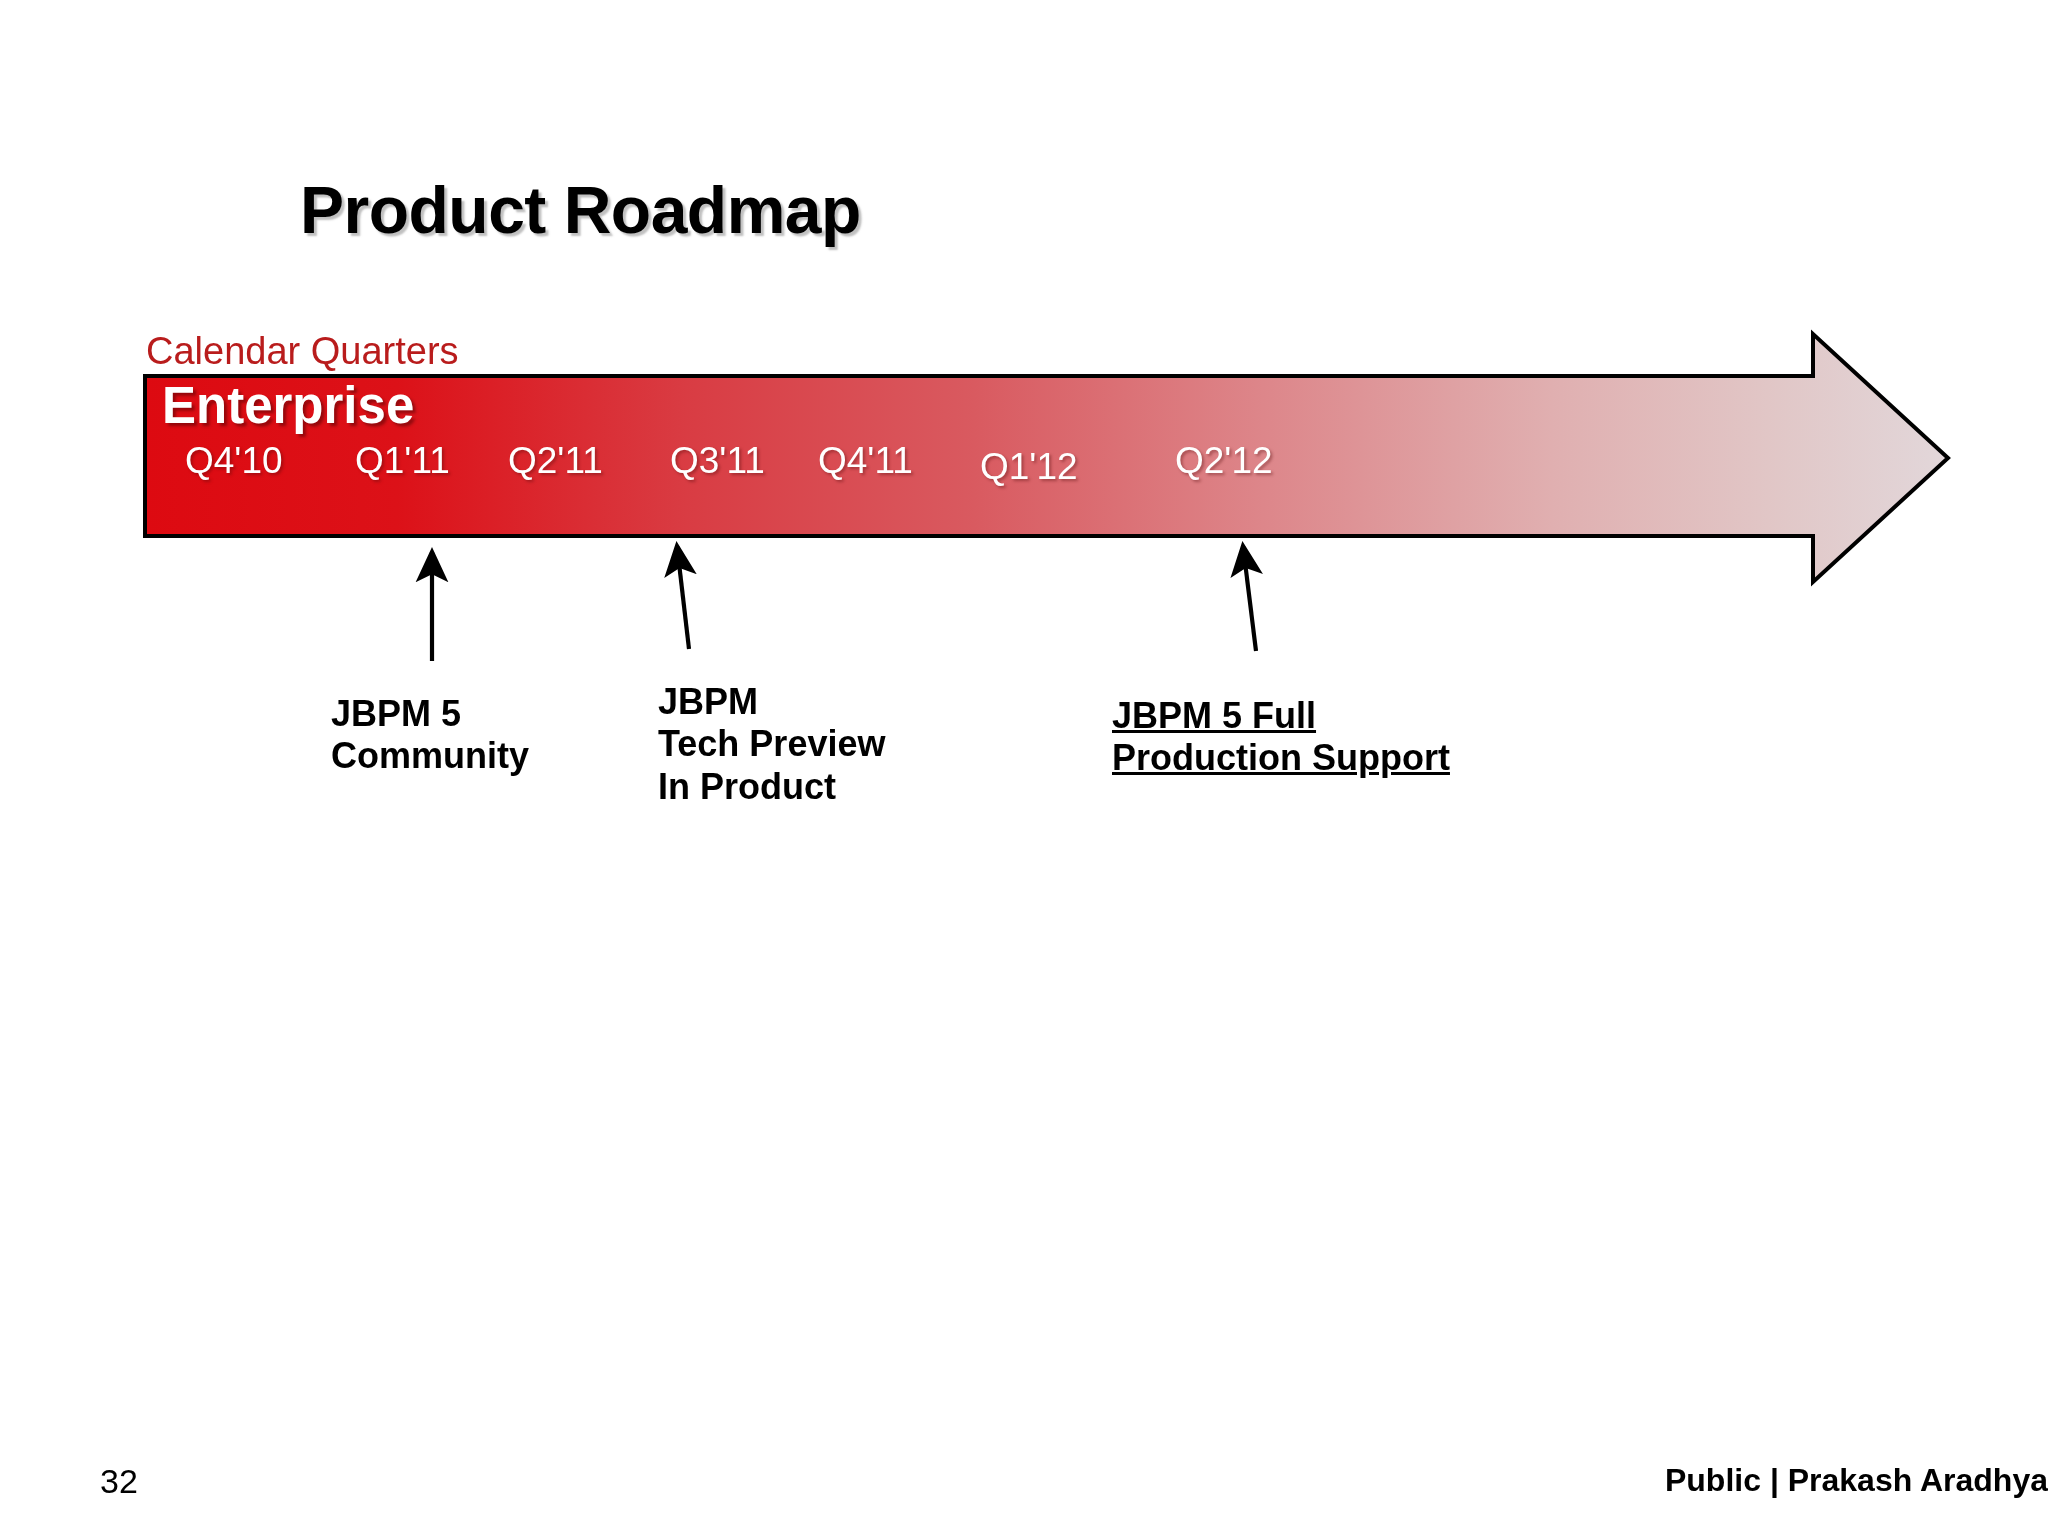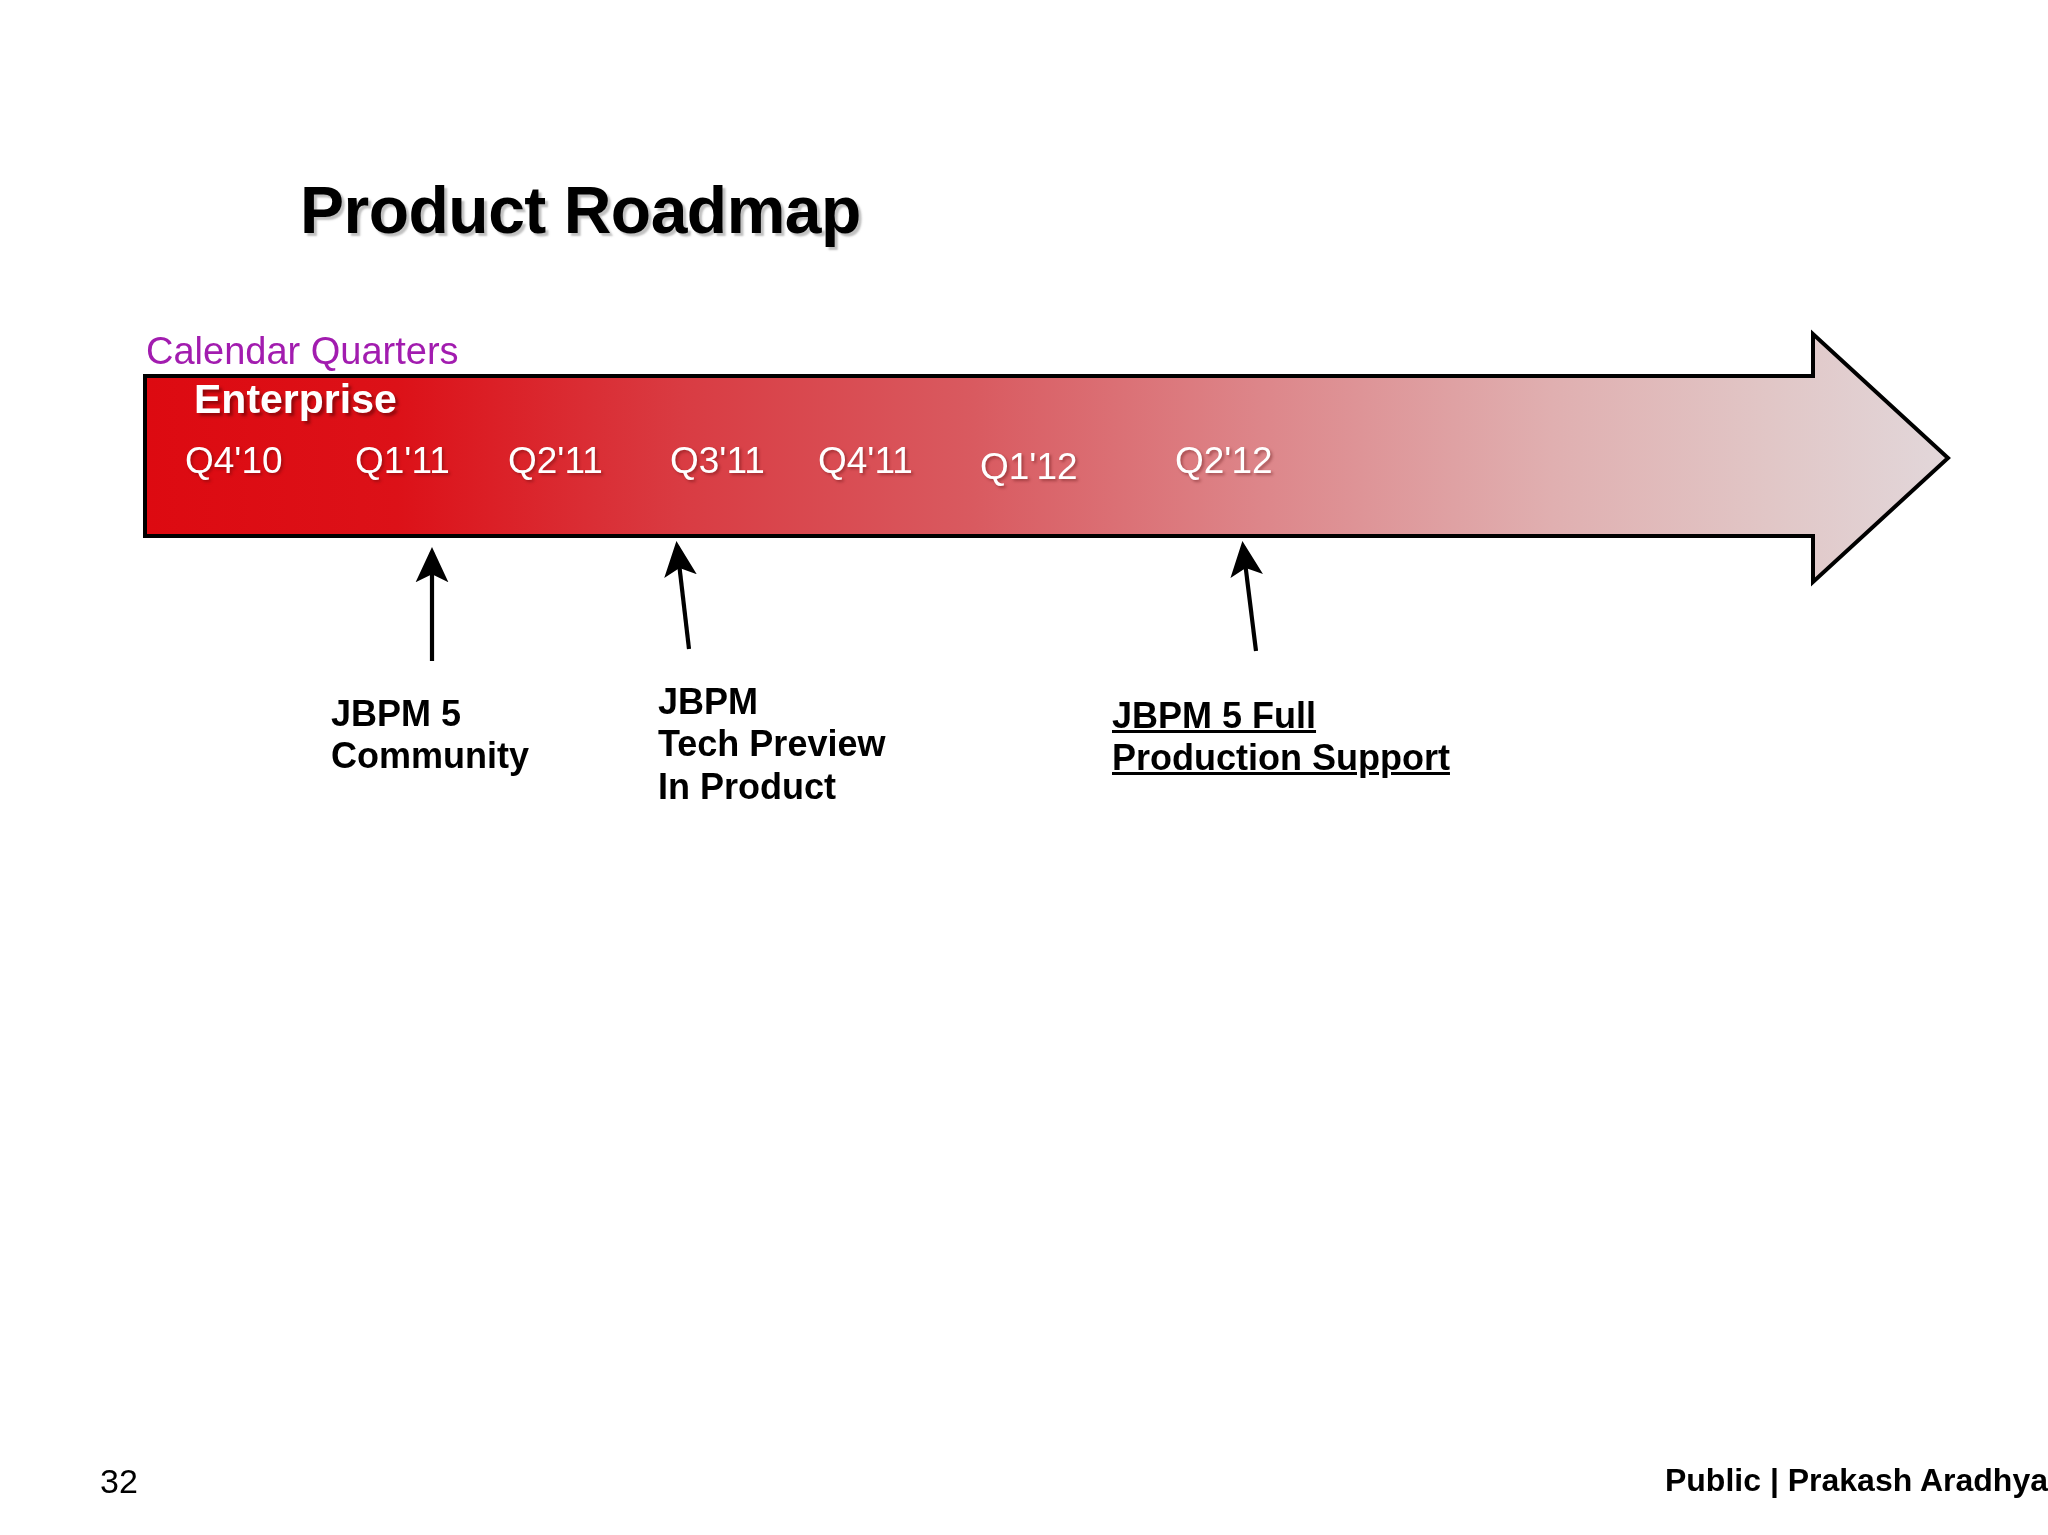--- a/index.html
+++ b/index.html
@@ -38,21 +38,21 @@
     white-space: nowrap;
   }
 
   
   .axis-caption {
     position: absolute;
     left: 146px;
     top: 330px;
     font-size: 38px;
     font-weight: normal;
-    color: #a21caf;
+    color: #b91c1c;
     white-space: nowrap;
   }
 
   
   .timeline-wrap {
     position: absolute;
     left: 140px;
     top: 328px;
     width: 1820px;
     height: 260px;
@@ -70,26 +70,25 @@
     position: absolute;
     left: 0; top: 0;
     width: 1820px;
     height: 260px;
     pointer-events: none;
   }
   .band-label {
     position: absolute;
     left: 22px;
     top: 48px;
-    font-size: 41px;
+    font-size: 51px;
     font-weight: bold;
     color: #ffffff;
     text-shadow: 3px 3px 3px rgba(60,0,0,0.45);
     white-space: nowrap;
-    margin-left: 32px;
   }
   .quarter-label {
     position: absolute;
     top: 112px;
     font-size: 37px;
     font-weight: normal;
     color: #ffffff;
     text-shadow: 2px 2px 3px rgba(80,10,10,0.40);
     white-space: nowrap;
   }

